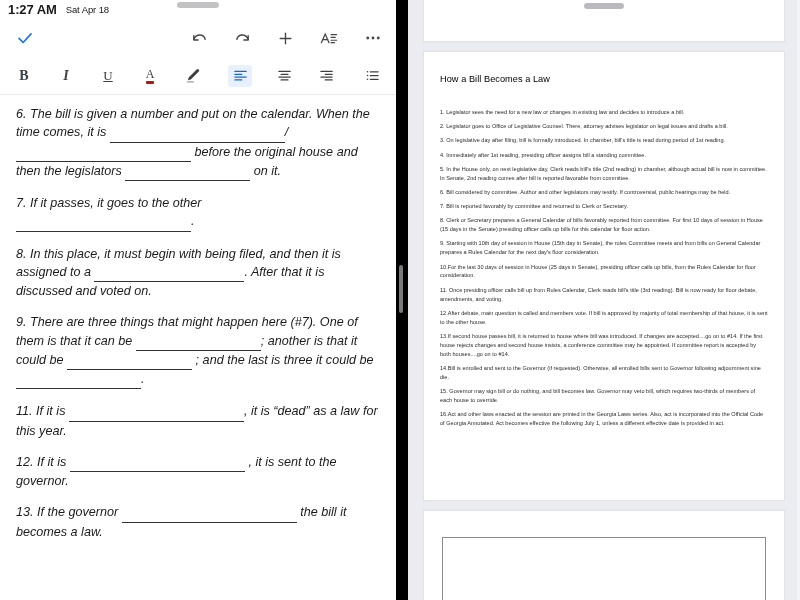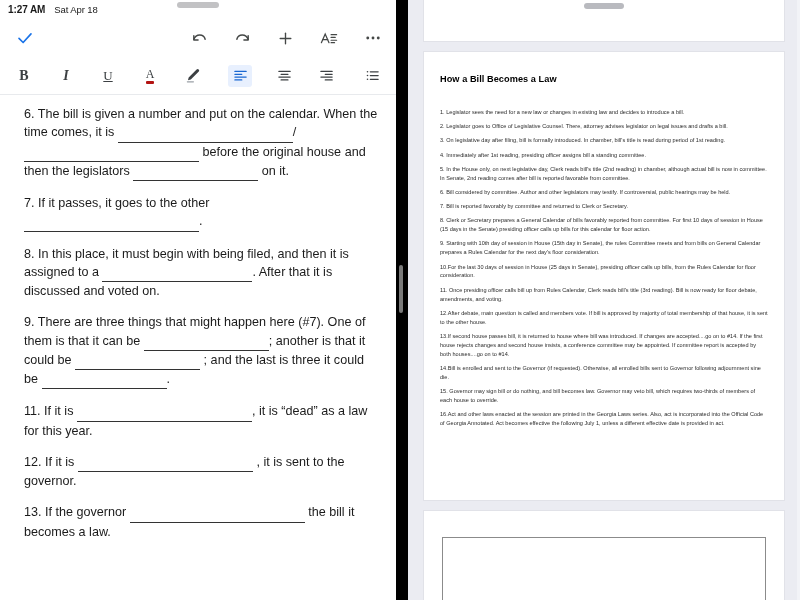--- a/index.html
+++ b/index.html
@@ -20,21 +20,21 @@
     overflow: hidden;
   }
   .status-bar {
     height: 19px; flex: 0 0 19px;
     display: flex; align-items: center;
     padding: 0 8px;
     position: relative;
     background: #fff;
   }
   .status-time {
-    font-size: 10px; font-weight: bold; color: #1a1a1a;
+    font-size: 13px; font-weight: bold; color: #1a1a1a;
     letter-spacing: -0.1px;
   }
   .status-date {
     font-size: 9.5px; font-weight: normal; color: #1a1a1a;
     margin-left: 9px; letter-spacing: -0.1px;
   }
   .drag-handle-wrap {
     position: absolute; left: 0; right: 0; top: 2px;
     display: flex; justify-content: center; pointer-events: none;
   }
@@ -91,21 +91,22 @@
   }
   .color-a::after {
     content: ''; position: absolute; left: 0; right: 0; bottom: 0;
     height: 3px; background: #b31412; border-radius: 1px;
   }
 
   
   .doc-scroll {
     flex: 1; overflow: hidden; position: relative;
     background: #fff;
-    padding: 10px 16px 0 24px;
+    padding: 10px 16px 0 16px;
+    font-style: italic;
   }
   .doc-body {
     font-family: "Liberation Sans", sans-serif;
     font-size: 12.6px;
     line-height: 1.45;
     color: #1b1b1b;
   }
   .q-item { margin-bottom: 13px; }
   .blank {
     display: inline-block;
@@ -159,21 +160,21 @@
     padding: 22px 16px 16px 16px;
     min-height: 450px;
   }
   .page-bottom { margin-top: 9px; height: 140px; padding: 26px 18px 0 18px; }
   .page-box {
     border: 1.4px solid #8b8b8b;
     height: 100px;
     background: #fff;
   }
   .bill-title {
-    font-size: 9.2px; font-weight: bold; color: #000;
+    font-size: 9.2px; font-weight: normal; color: #000;
     margin-bottom: 24px; letter-spacing: 0.05px;
   }
   .bill-step {
     font-size: 5.55px;
     line-height: 1.62;
     color: #2b2b2b;
     margin-bottom: 5.2px;
     text-align: left;
     letter-spacing: 0.02px;
   }

